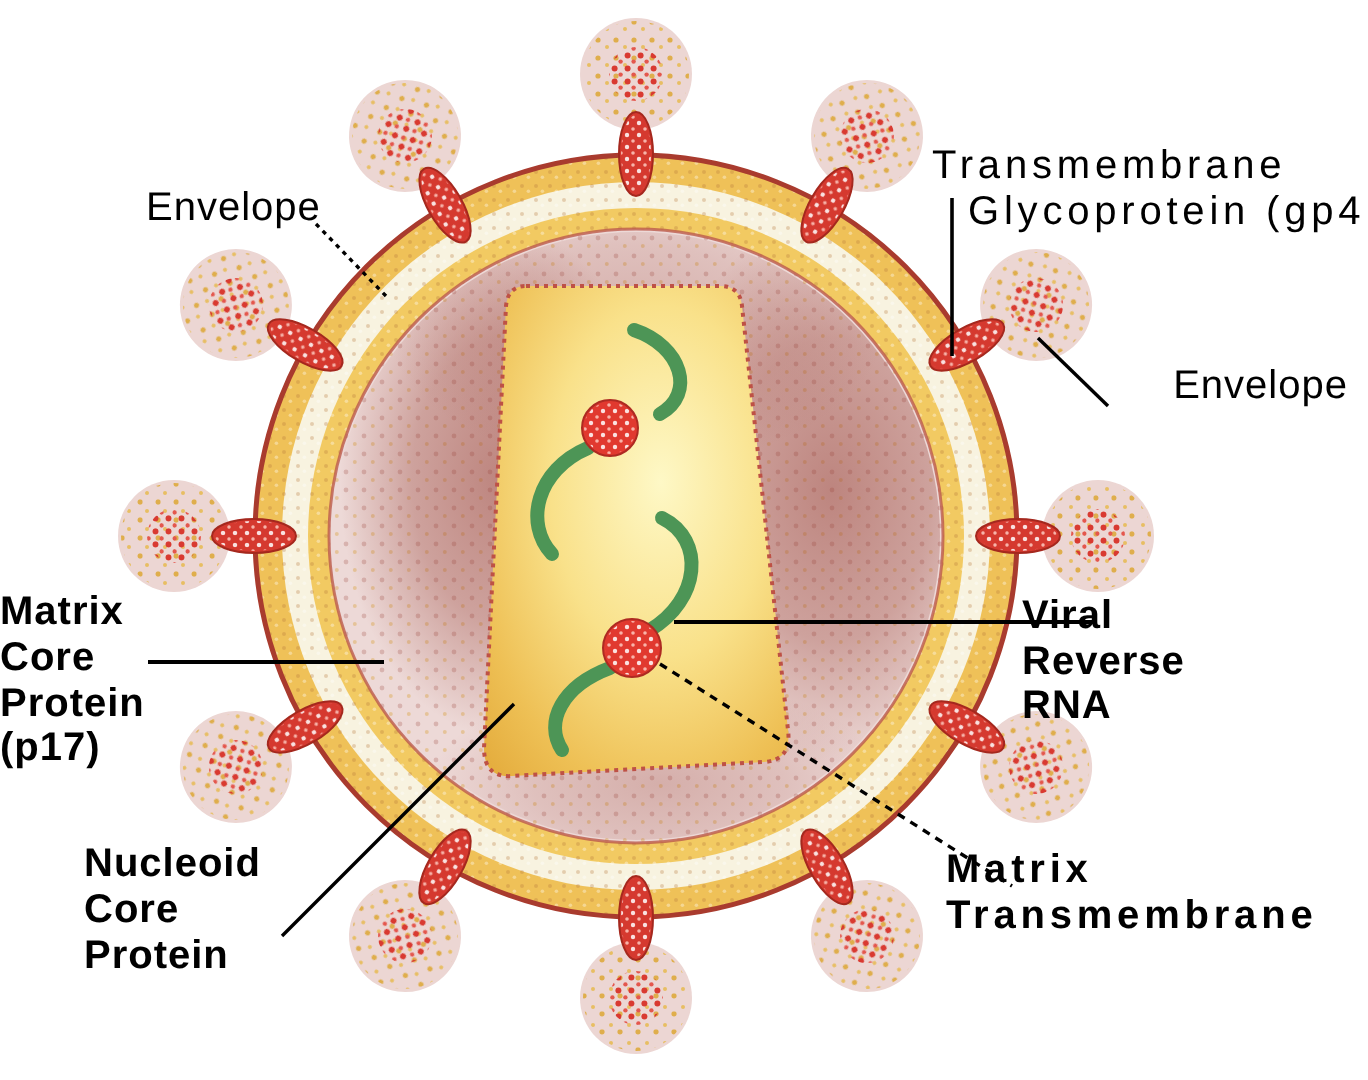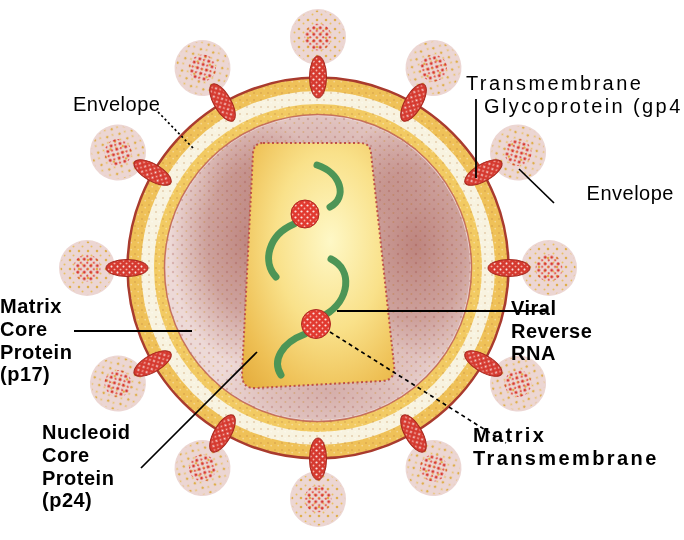--- a/index.html
+++ b/index.html
@@ -223,21 +223,20 @@
 <div class="label center" style="left:511px;top:297px;width:106px;">
   <span class="ln">Viral</span>
   <span class="ln">Reverse</span>
   <span class="ln">RNA</span>
 </div>
 
 <div class="label center" style="left:42px;top:421px;width:104px;line-height:22.8px;">
   <span class="ln">Nucleoid</span>
   <span class="ln">Core</span>
   <span class="ln">Protein</span>
-  <span class="ln">(p24)</span>
 </div>
 
 <div class="label center sp-wide" style="left:473px;top:424px;width:200px;">
   <span class="ln">Matrix</span>
   <span class="ln">Transmembrane</span>
 </div>
 
 </div>
 
 </body></html>

